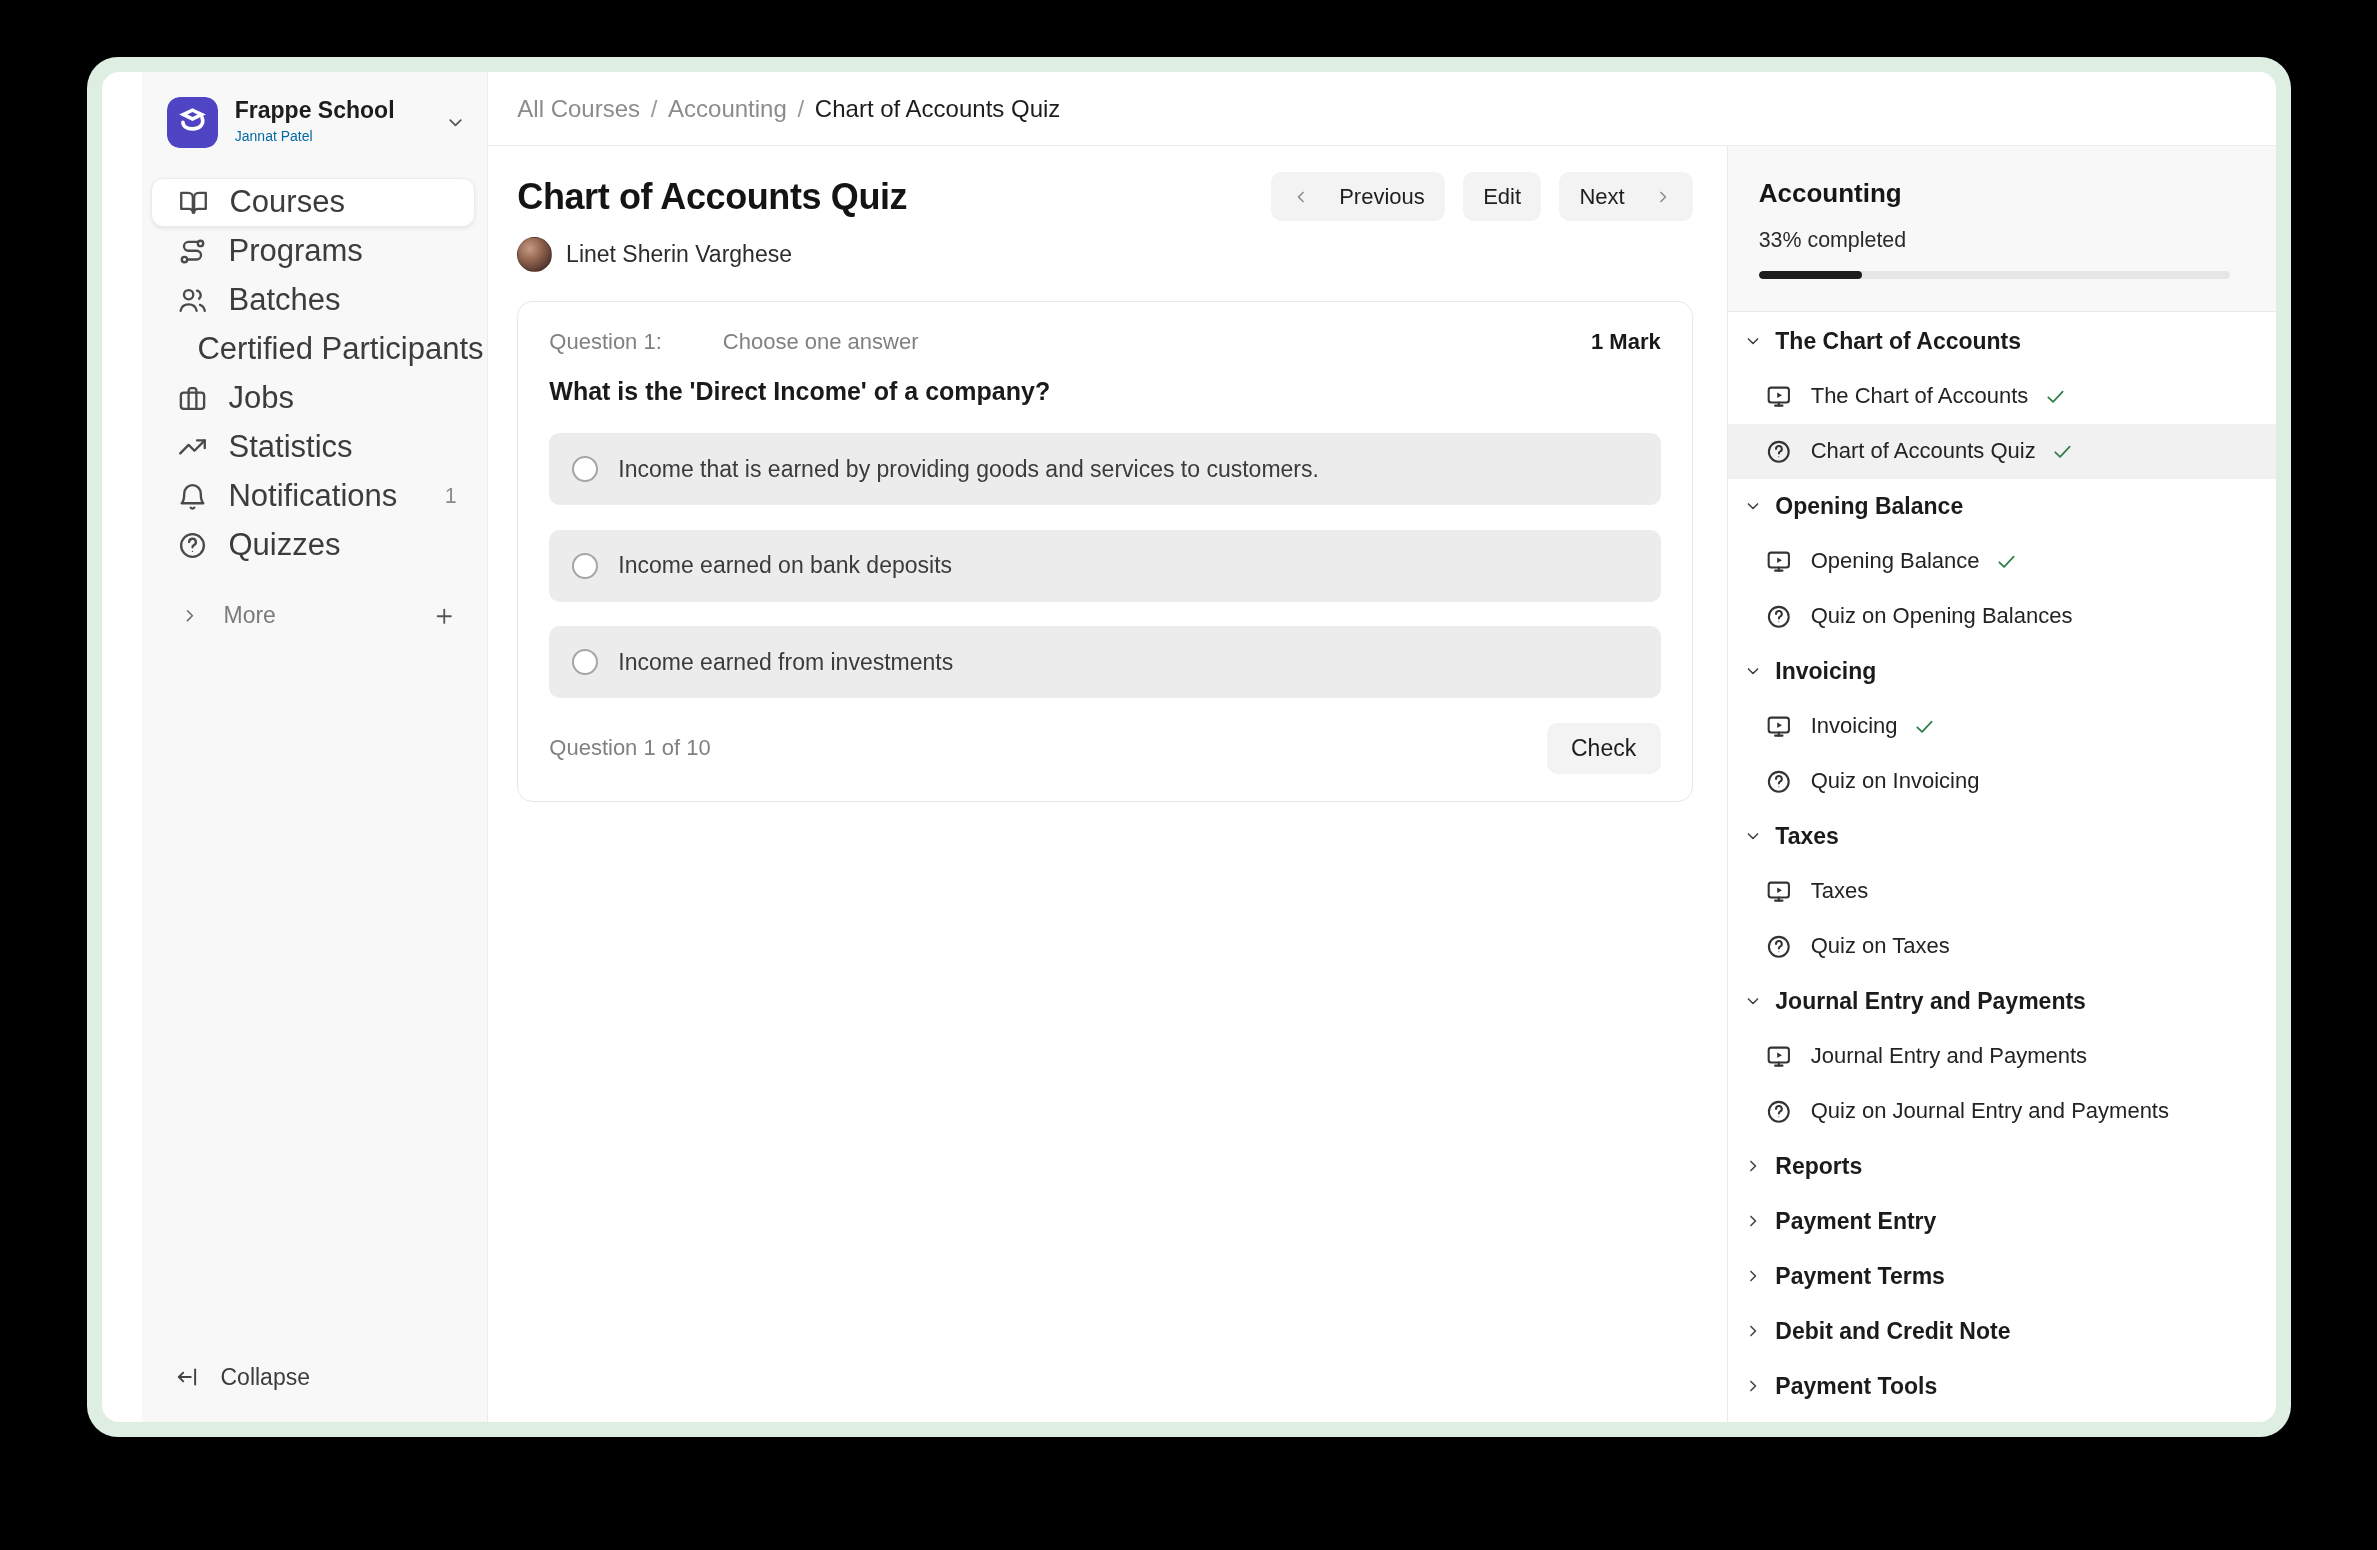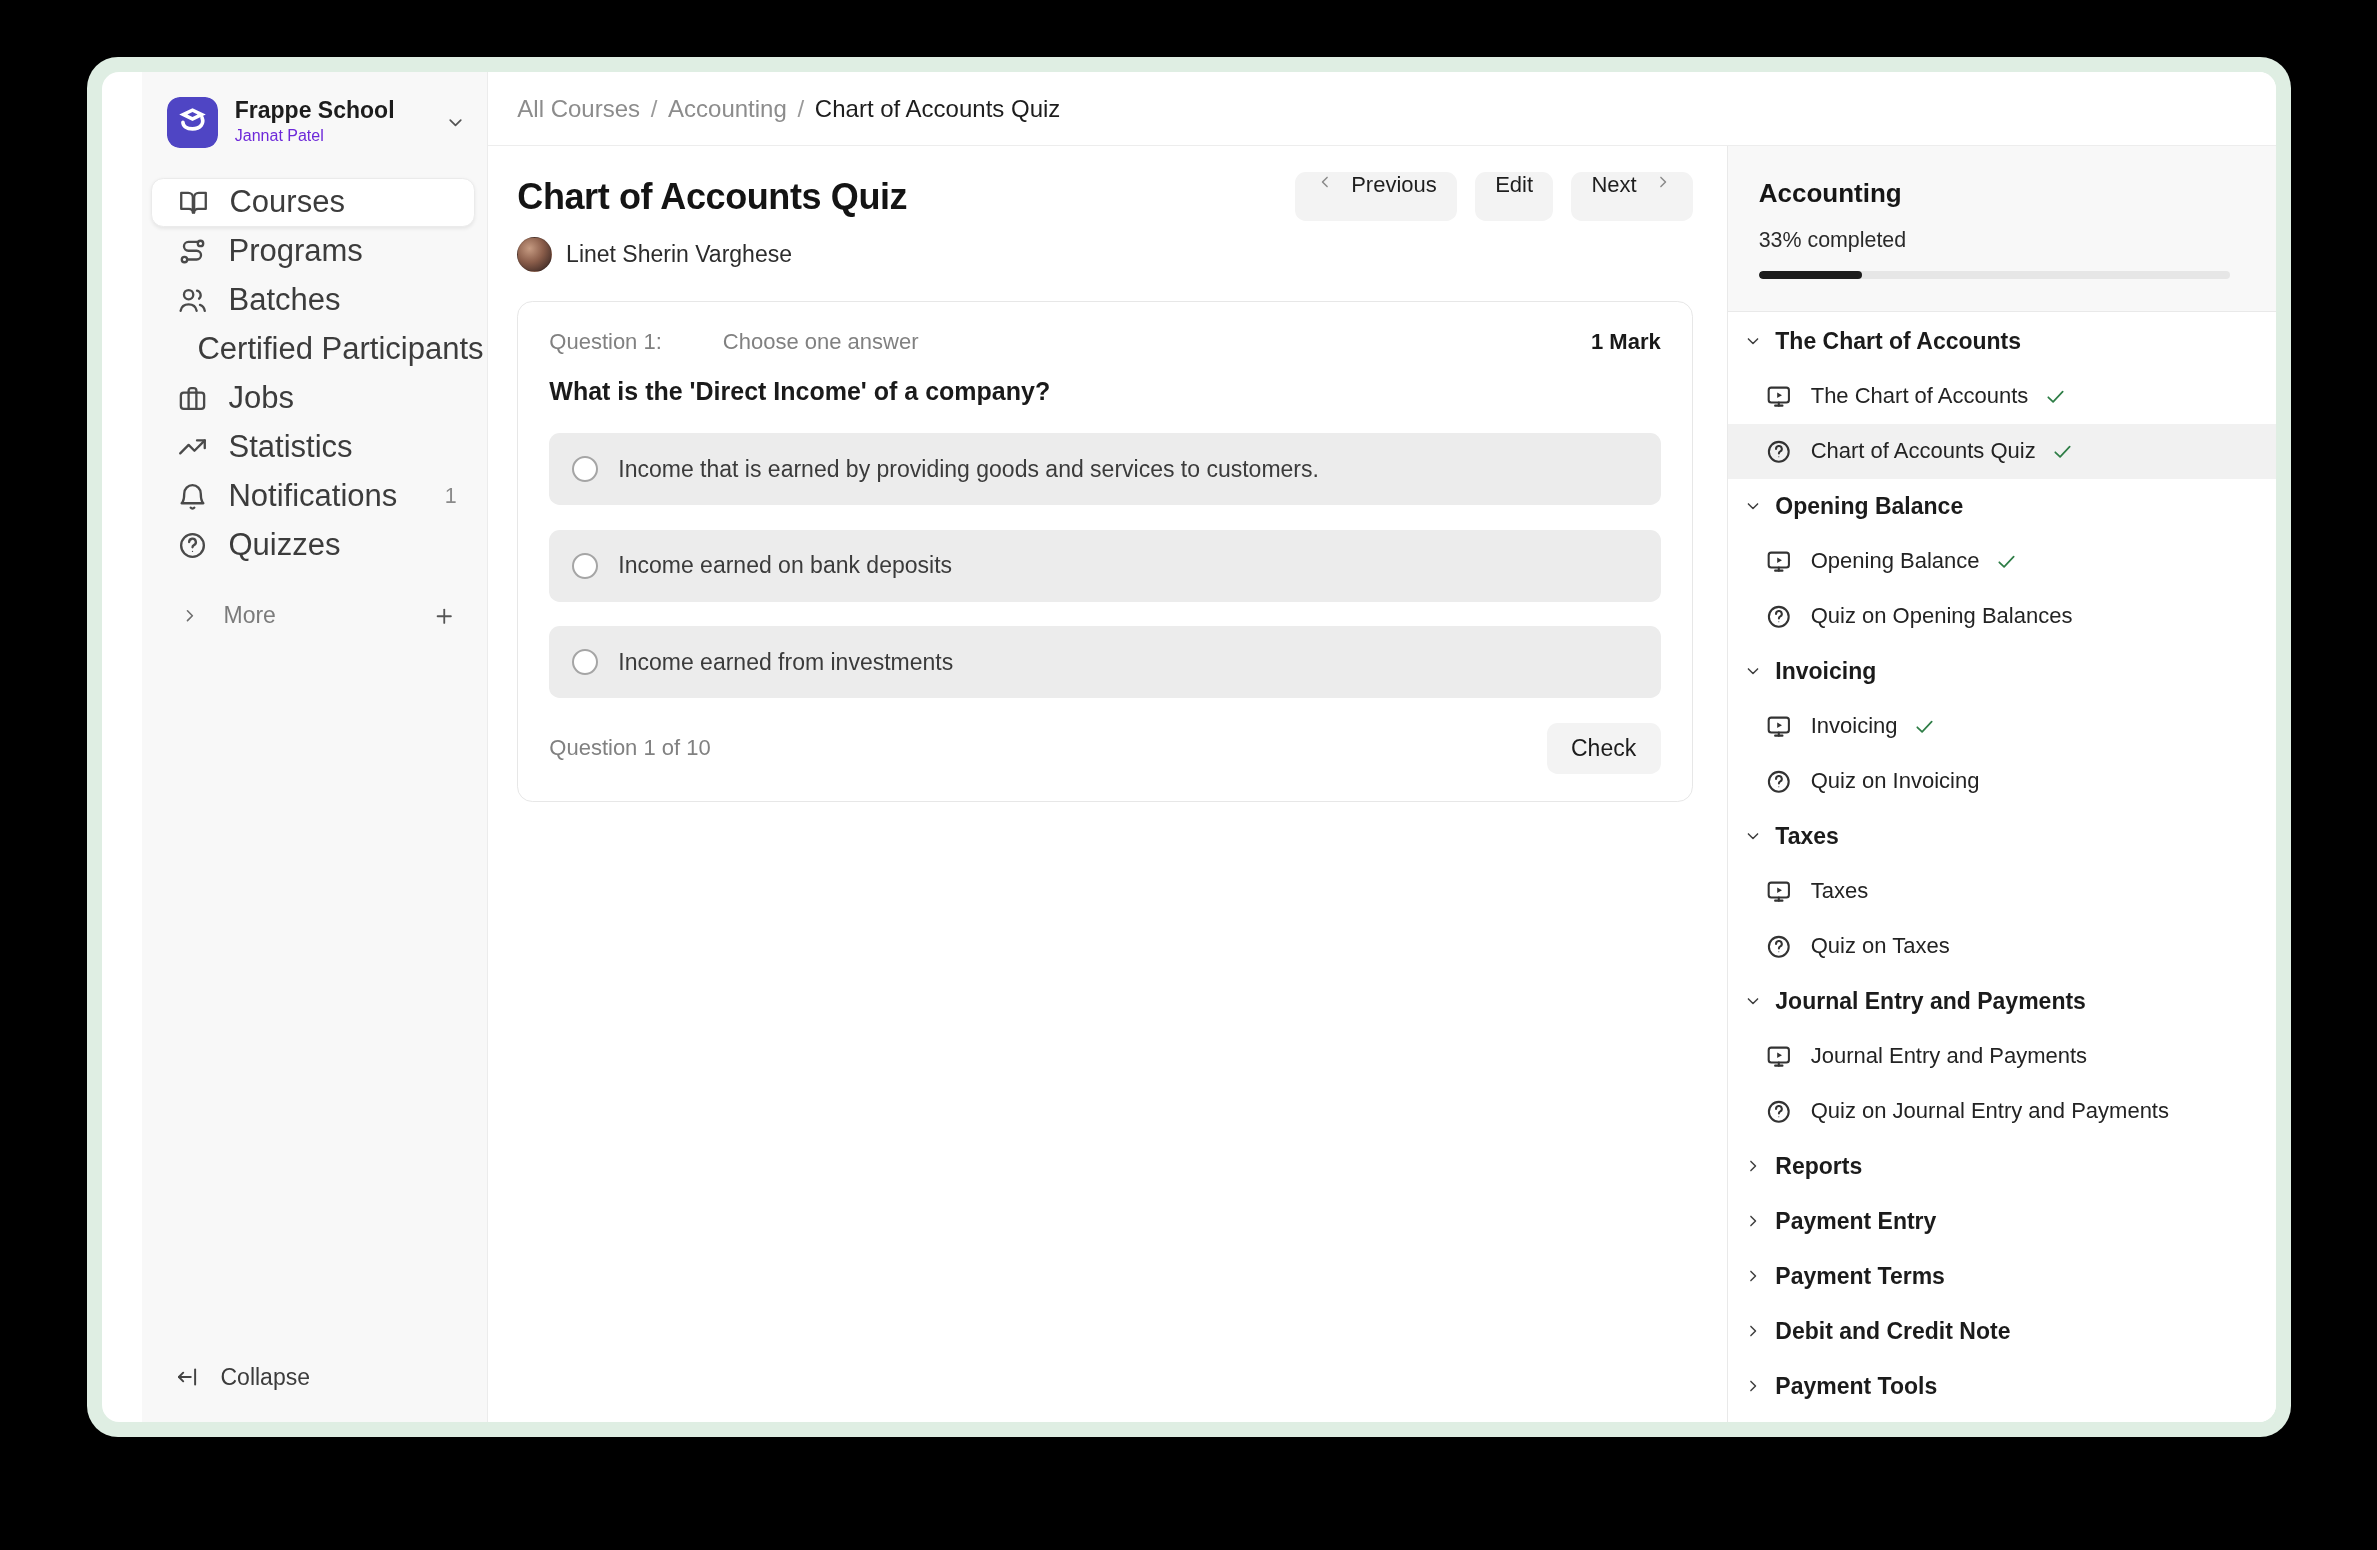--- a/index.html
+++ b/index.html
@@ -10,21 +10,21 @@
             background:#dfeee3; border-radius:31px; padding:15.3px; }
   .app { width:100%; height:100%; background:#fff; border-radius:17px; overflow:hidden; display:flex;padding-left:40px; }
 
   
   .sidebar { width:346px; min-width:346px; background:#f8f8f8; border-right:0.8px solid #ececec;
              display:flex; flex-direction:column; padding:24.5px 12.3px 20px 9.2px; }
   .workspace { display:flex; align-items:center; padding:0 7.7px 0 15.3px; }
   .logo { width:51px; height:51px; min-width:51px; border-radius:13px; }
   .ws-text { margin-left:17px; flex:1; }
   .ws-title { font-size:23px; font-weight:bold; color:#1c1c1c; line-height:27.6px; }
-  .ws-sub { font-size:16px; color:#6d28d9; line-height:24.5px; }
+  .ws-sub { font-size:14px; color:#0369a1; line-height:24.5px; }
   .ws-chev { color:#555; width:23px; height:23px; }
 
   .nav { margin-top:29px; display:flex; flex-direction:column; }
   .nav-item { height:49px; display:flex; align-items:center; padding:0 18.4px 0 26px;
               border-radius:12.3px; color:#404040; cursor:default; }
   .nav-item.active { background:#fff; border:0.8px solid #ebebeb; box-shadow:0 1.5px 3.8px rgba(0,0,0,.07); }
   .nav-ic { width:31px; height:31px; color:#4a4a4a; }
   .nav-label { margin-left:20px; font-size:31px; color:#3c3c3c; flex:1; white-space:nowrap; }
   .nav-badge { font-size:21.4px; color:#8a8a8a; }
 
@@ -48,21 +48,21 @@
   .crumb-sep { color:#9a9a9a; margin:0 10.7px; }
 
   .content-row { flex:1; display:flex; min-height:0; }
 
   
   .main { flex:1; background:#fff; padding:26px 34px 0 29px; min-width:0; }
   .title-row { display:flex; align-items:center; justify-content:space-between; }
   .page-title { font-size:36px; font-weight:bold; color:#141414; letter-spacing:-0.4px; }
   .title-actions { display:flex; align-items:center; gap:18.4px; }
   .btn { height:49px; background:#f3f3f3; border:none; border-radius:10.7px; font-family:inherit;
-         font-size:22px; color:#1e1e1e; display:flex; padding:0 20px; gap:16px; }
+         font-size:22px; color:#1e1e1e; display:flex; align-items:center; padding:0 20px; gap:28px; }
   .btn .bchev { width:20px; height:20px; color:#8a8a8a; }
 
   .author-row { margin-top:15.3px; display:flex; align-items:center; }
   .avatar { width:35px; height:35px; border-radius:50%;
             background:radial-gradient(circle at 35% 32%, #c69b82 0%, #8a5d4a 45%, #3a2723 90%);
             border:0.8px solid rgba(0,0,0,.12); }
   .author-name { margin-left:13.8px; font-size:23px; color:#2c2c2c; }
 
   .notice { margin-top:35px; background:#e9f2fd; border-radius:10.7px; padding:13.8px 27.6px; }
   .notice p { font-size:22px; color:#2473c8; line-height:38px; }

